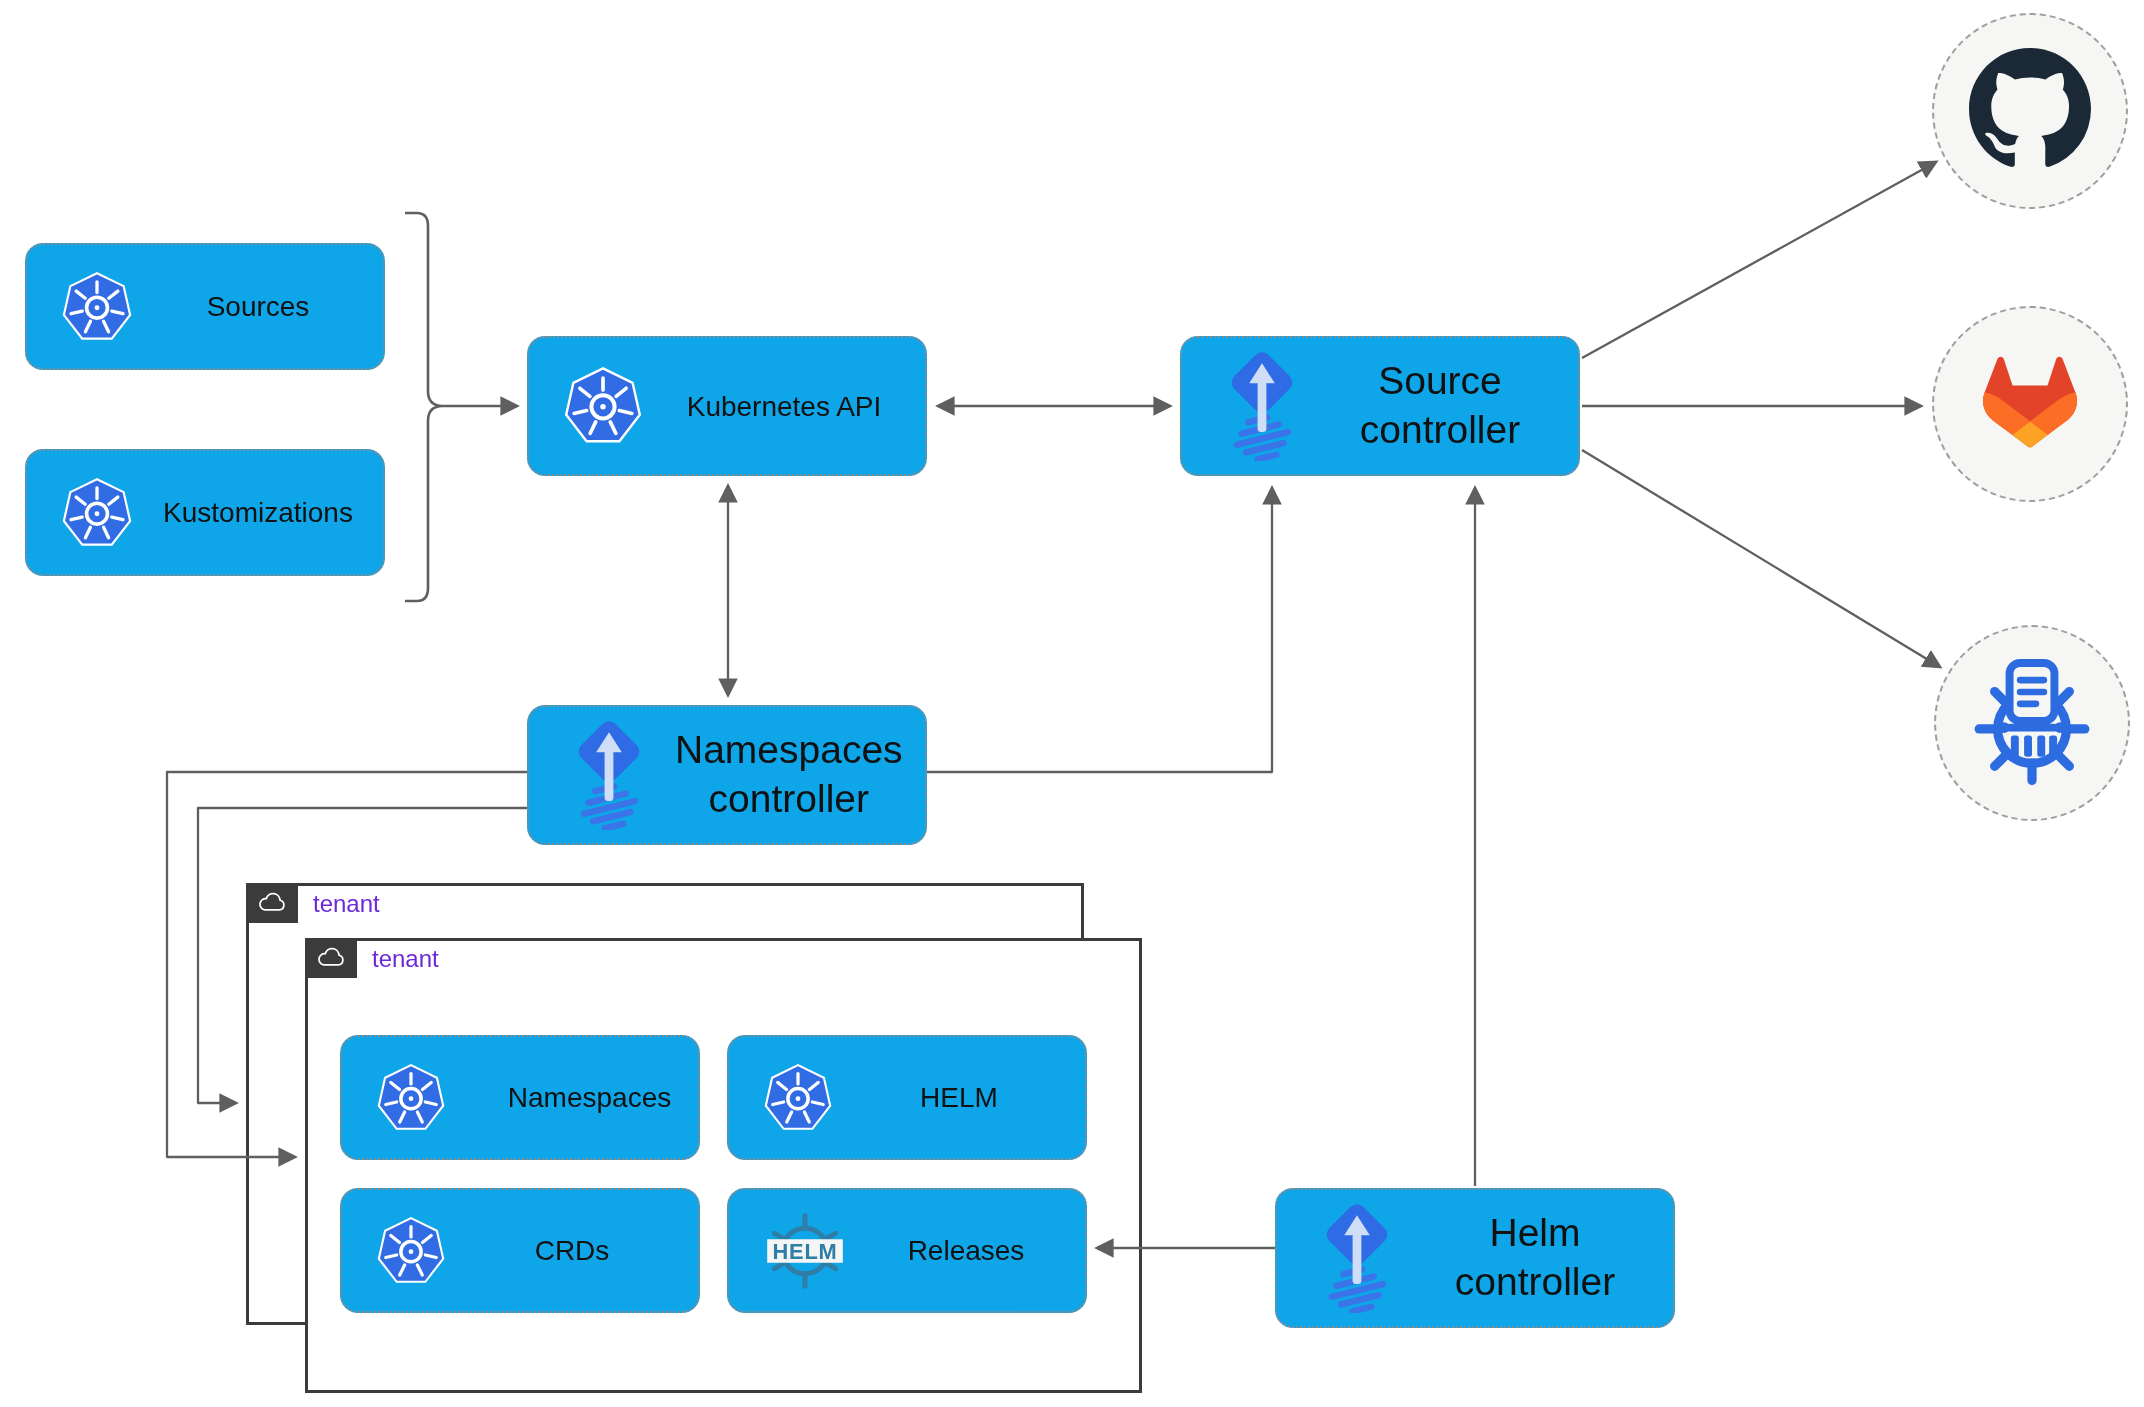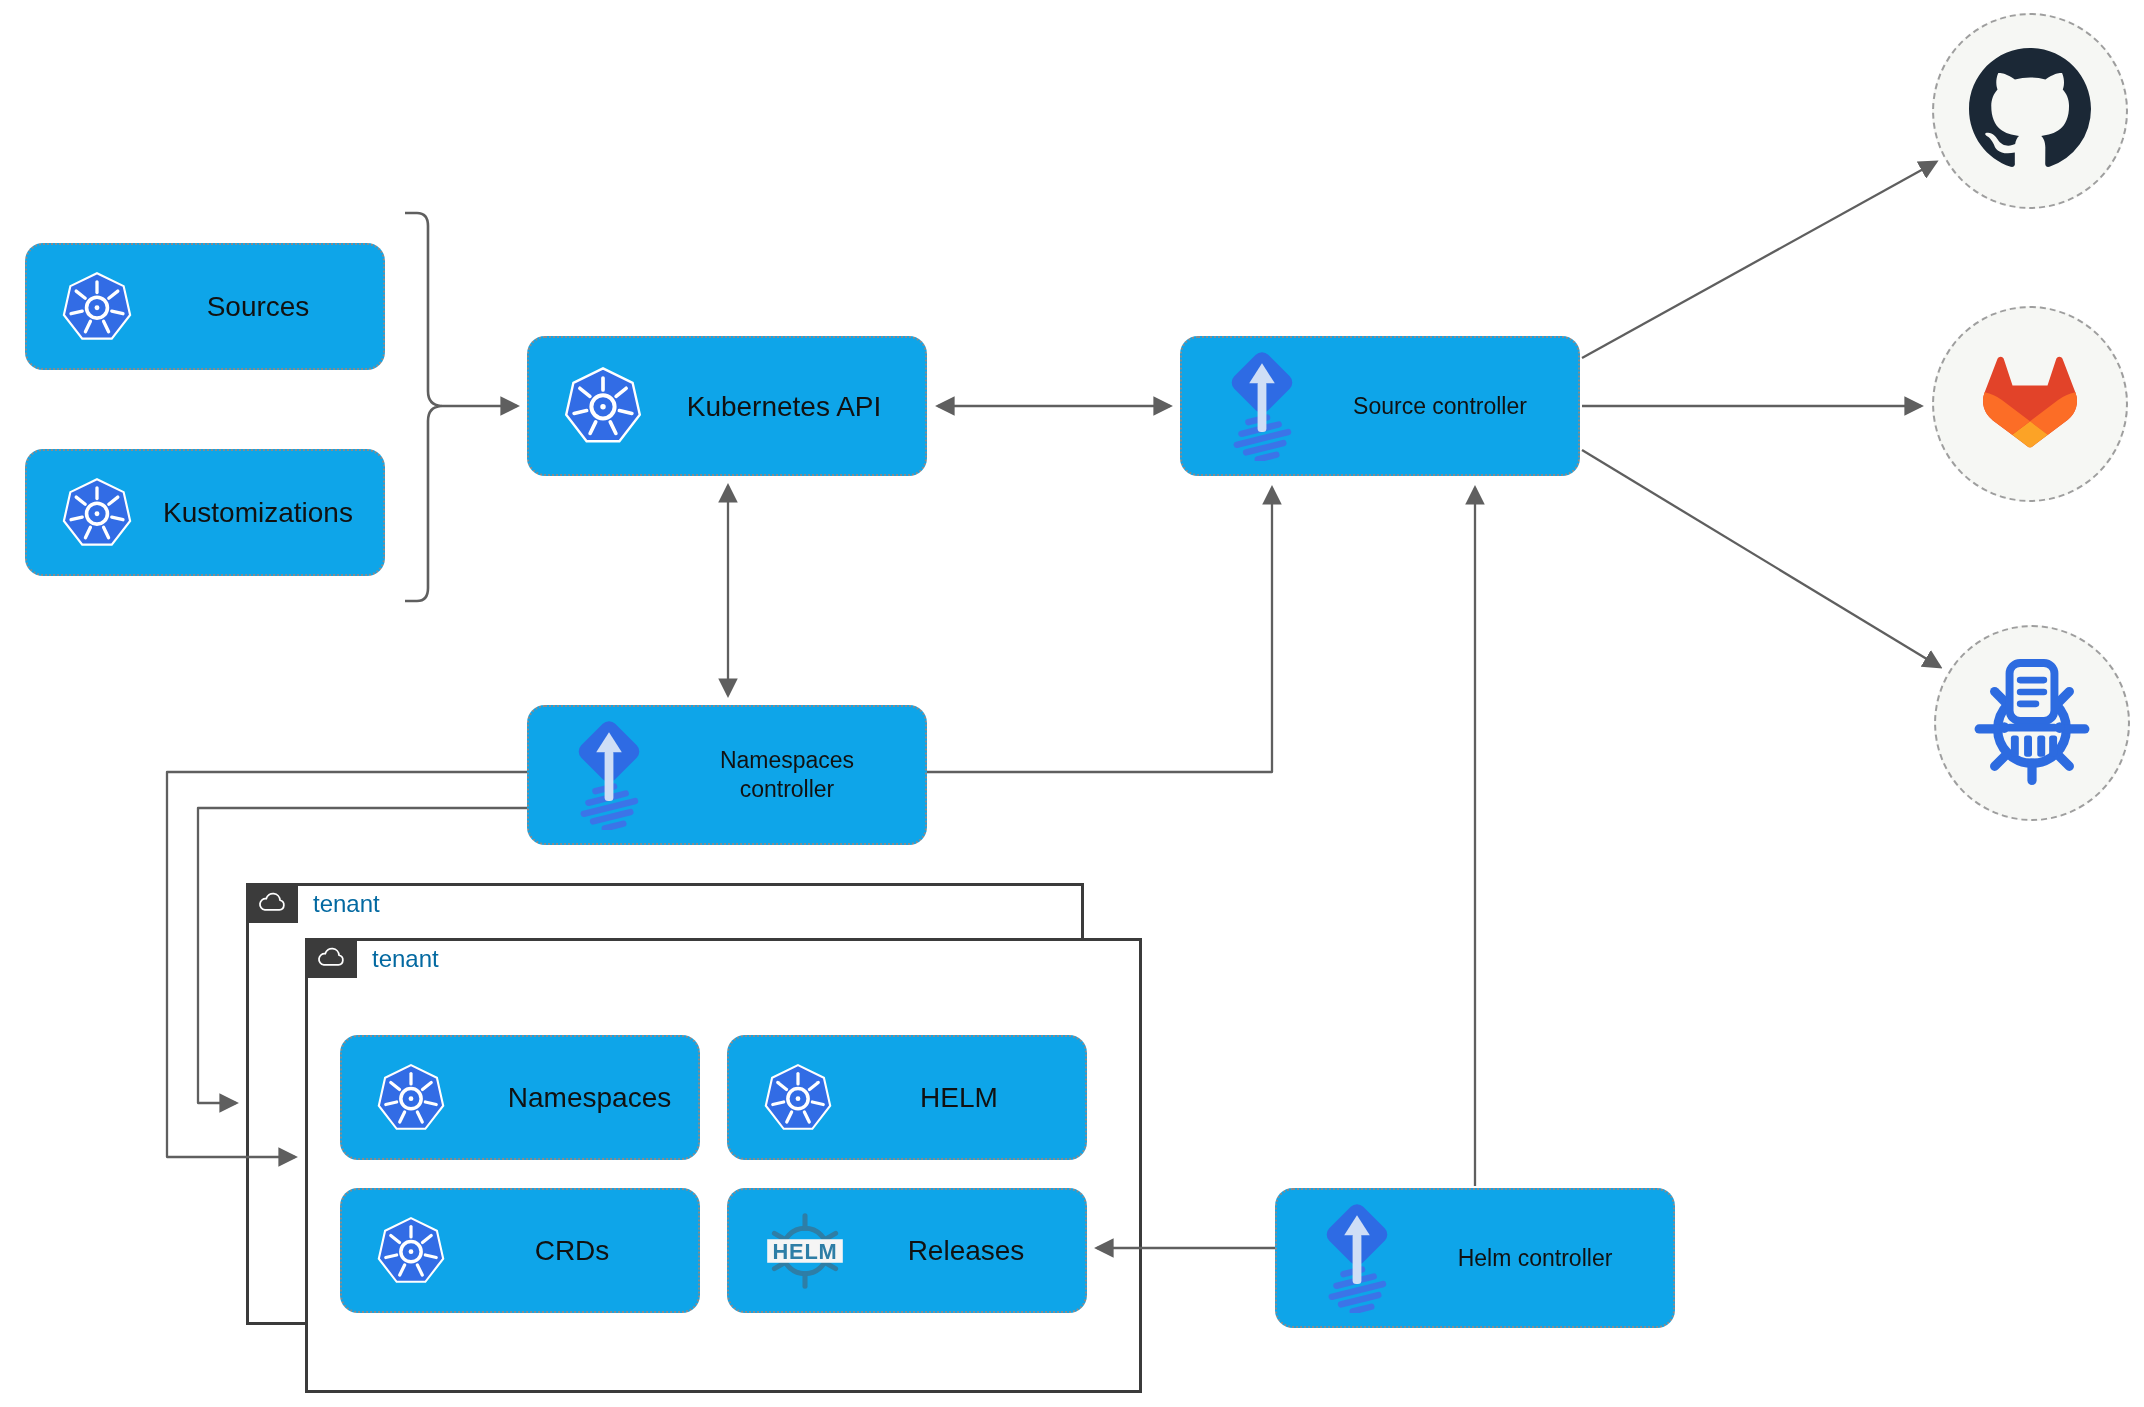--- a/index.html
+++ b/index.html
@@ -6,28 +6,28 @@
   body{width:2144px;height:1407px;position:relative;overflow:hidden;
        font-family:"Liberation Sans", sans-serif;color:#111;}
   .stage{position:absolute;inset:0;}
 
   
   .node{position:absolute;background:#0ea5e9;border:2px dotted #8a8a8a;
         border-radius:18px;display:flex;align-items:center;z-index:3;box-sizing:border-box;}
   .node .icon{margin-left:34px;flex:0 0 auto;display:flex;align-items:center;justify-content:center;}
   .node .label{flex:1;text-align:center;font-size:28px;line-height:1.25;padding:0 22px;}
   .node.ctrl .icon{margin-left:40px;}
-  .node.ctrl .label{font-size:23px;padding:0 26px;}
+  .node.ctrl .label{font-size:39px;padding:0 26px;}
 
   
   .tenant{position:absolute;background:#ffffff;border:3px solid #3b3b3b;box-sizing:border-box;}
   .tenant .tab{position:absolute;top:-3px;left:-3px;width:52px;height:40px;background:#3b3b3b;
                display:flex;align-items:center;justify-content:center;}
   .tenant .tlabel{position:absolute;top:-3px;left:64px;height:40px;line-height:42px;
-                  font-size:24px;color:#0369a1;}
+                  font-size:24px;color:#6d28d9;}
 
   
   .endpoint{position:absolute;width:196px;height:196px;border-radius:50%;
             background:#f6f7f4;border:2px dashed #9e9e9e;box-sizing:border-box;
             display:flex;align-items:center;justify-content:center;z-index:3;}
 
   .edges{position:absolute;inset:0;z-index:20;pointer-events:none;}
   .hidden-defs{position:absolute;width:0;height:0;overflow:hidden;}
 </style>
 </head>

